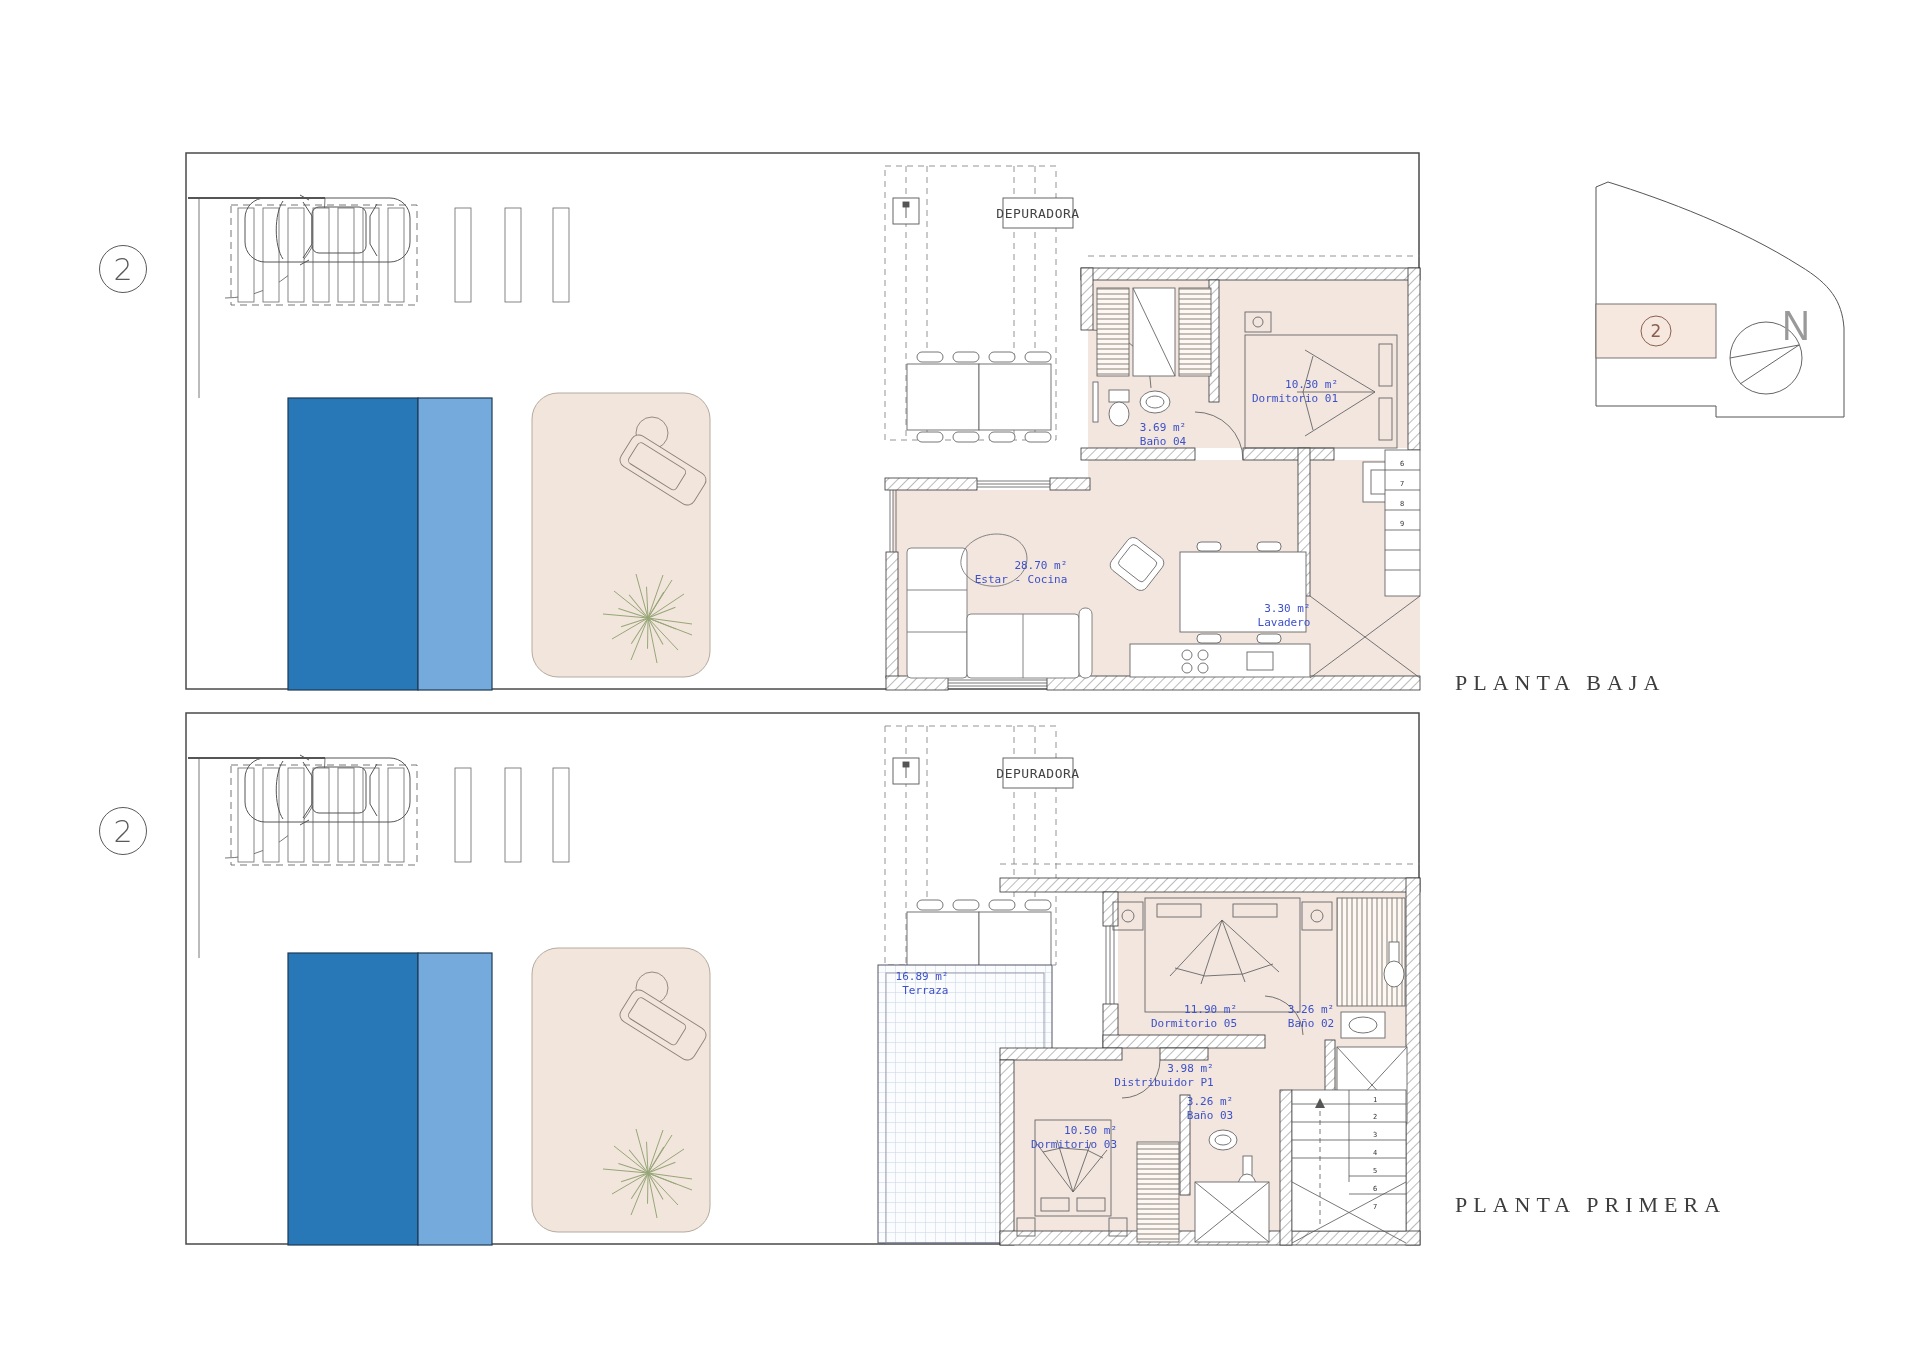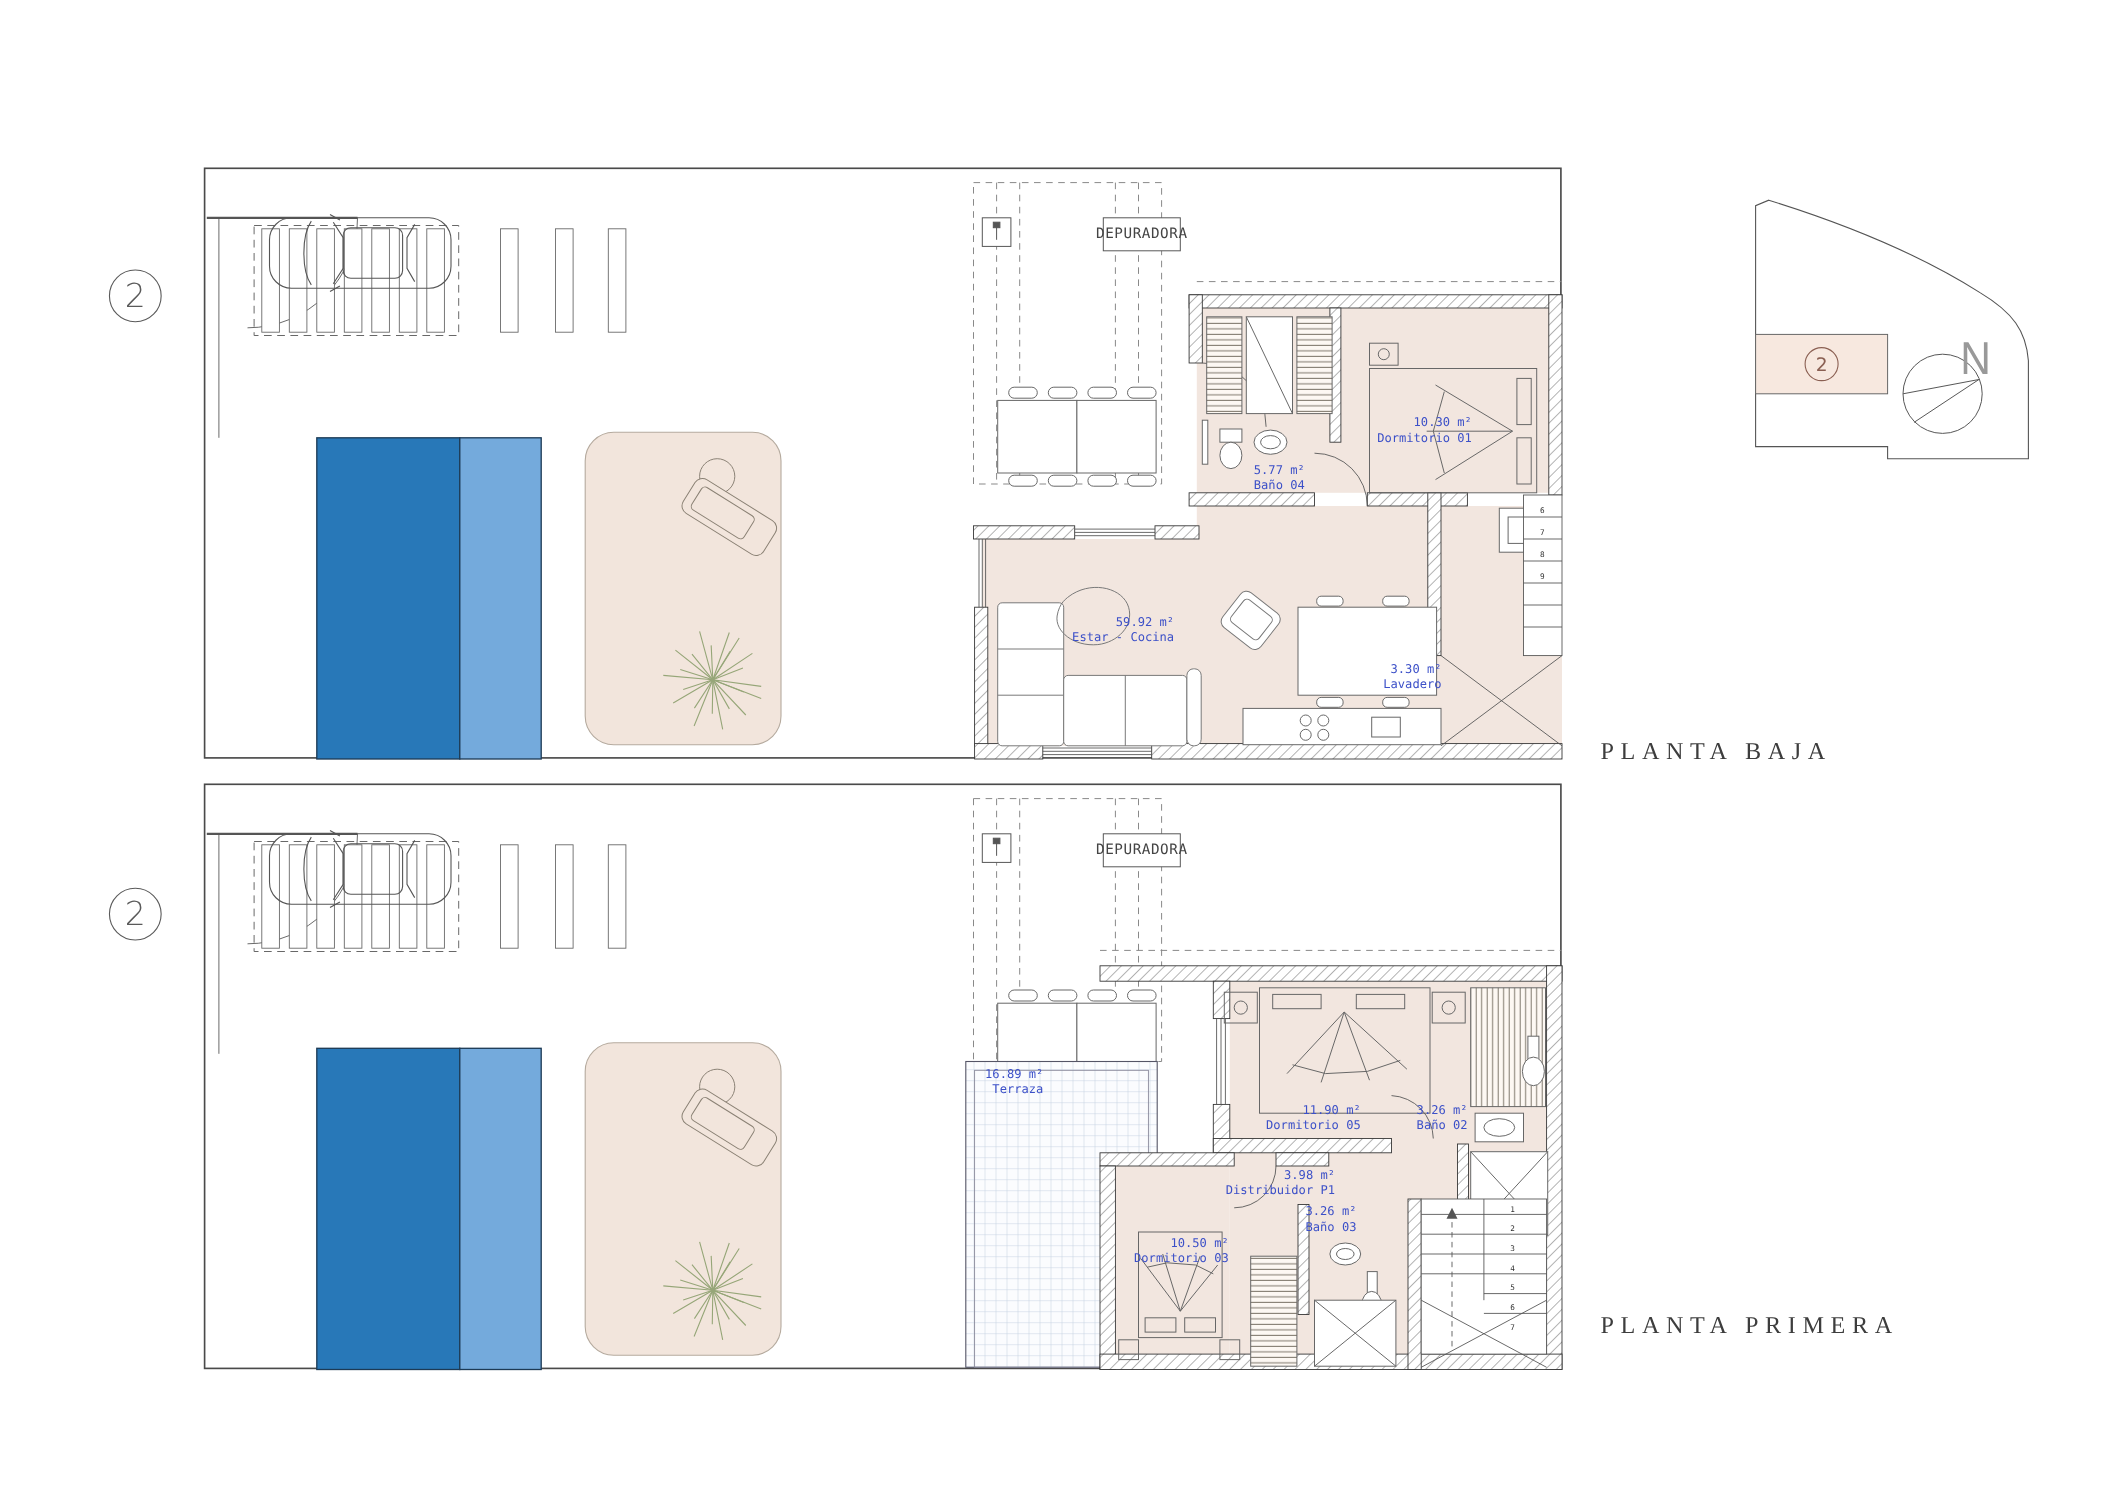--- a/index.html
+++ b/index.html
@@ -228,29 +228,29 @@
           <text x="1217" y="354">8</text>
           <text x="1217" y="374">9</text>
         </g>
       </g>
     </svg>
 
     <div class="unit-badge" style="left:-86px;top:93px">2</div>
     <div class="equip-label" style="left:853px;top:61px">DEPURADORA</div>
 
     <div class="room-label" style="left:978px;top:283px">
-      <span>5.77 m²</span>
+      <span>3.69 m²</span>
       <span>Baño 04</span>
     </div>
     <div class="room-label" style="left:1110px;top:240px">
       <span>10.30 m²</span>
       <span>Dormitorio 01</span>
     </div>
     <div class="room-label" style="left:836px;top:421px">
-      <span>59.92 m²</span>
+      <span>28.70 m²</span>
       <span>Estar - Cocina</span>
     </div>
     <div class="room-label" style="left:1099px;top:464px">
       <span>3.30 m²</span>
       <span>Lavadero</span>
     </div>
   </div>
   <div class="plan-title" style="left:1455px;top:670px">PLANTA BAJA</div>
 
   <div class="plan" id="plan-1" style="left:185px;top:712px;width:1235px;height:533px">

